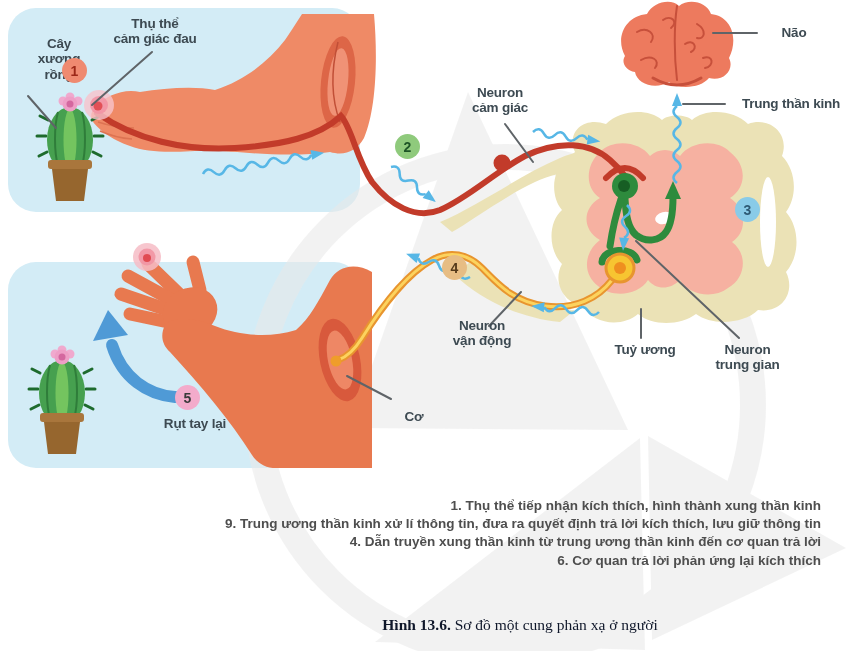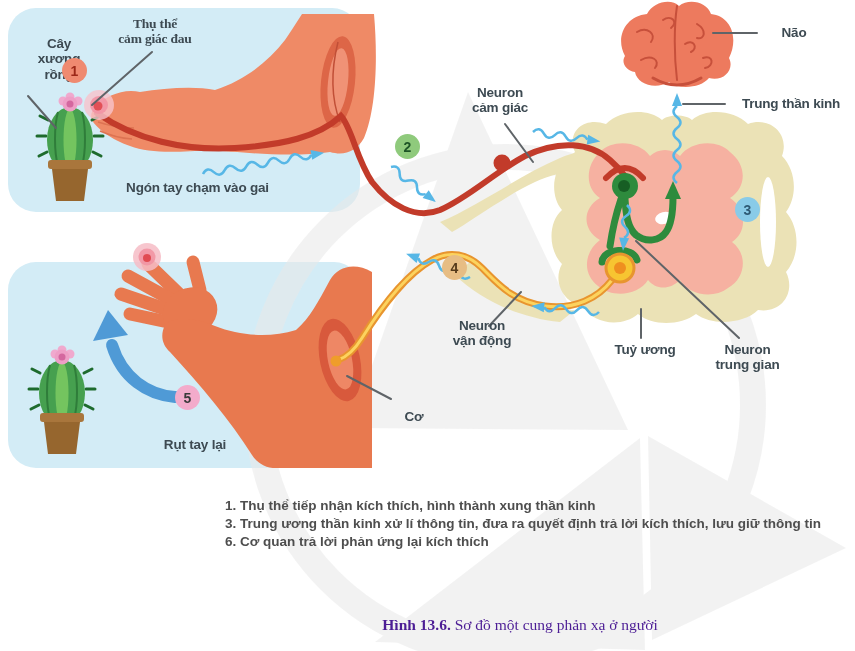--- a/index.html
+++ b/index.html
@@ -10,24 +10,24 @@
        text-align:center;white-space:pre-line;line-height:1.14;letter-spacing:-0.2px;}
   .lbl.left{text-align:center;}
   .marker{position:absolute;width:25px;height:25px;border-radius:50%;
           display:flex;align-items:center;justify-content:center;
           font-weight:bold;font-size:14px;}
   .m1{background:#ef8a70;color:#9c2918;}
   .m2{background:#8fca7c;color:#1d5426;}
   .m3{background:#89cbe8;color:#2e5a74;}
   .m4{background:#e7bd84;color:#54391a;}
   .m5{background:#f3abcb;color:#3a3a3a;}
-  #legend{position:absolute;left:225px;top:497px;margin:0;padding:0;list-style:none;}
+  #legend{position:absolute;left:225px;top:497px;margin:0;padding:0;list-style:none;text-align:right;}
   #legend li{font-weight:bold;font-size:13.5px;line-height:18.2px;color:#4e4e4e;white-space:nowrap;}
   #caption{position:absolute;left:260px;top:616px;width:520px;text-align:center;
-           font-family:"Liberation Serif",serif;font-size:15.5px;color:#4c1d95;}
+           font-family:"Liberation Serif",serif;font-size:15.5px;color:#0f172a;}
   #caption .b{font-weight:bold;}
 </style>
 </head>
 <body>
 
 <div id="stage">
 
 <svg id="art" width="855" height="651" viewBox="0 0 855 651">
 
   <rect x="8" y="8" width="352" height="204" rx="28" fill="#d3ecf6"></rect>
@@ -195,41 +195,41 @@
     <path d="M641 309 L641 338"></path>
     <path d="M636 241 L739 338"></path>
     <path d="M521 292 L489 326"></path>
     <path d="M347 376 L391 399"></path>
   </g>
 </svg>
 
   <div class="lbl" style="left:2px;top:36px;width:58px;margin-left:28px;">Cây
 xương
 rồng</div>
-  <div class="lbl" style="left:95px;top:16px;width:120px;font-family:Liberation Serif, serif;">Thụ thể
+  <div class="lbl" style="left:95px;top:16px;width:120px;">Thụ thể
 cảm giác đau</div>
-  <div class="lbl" style="left:105px;top:180px;width:185px;">Ngón tay chạm vào gai</div>
   <div class="lbl" style="left:445px;top:85px;width:110px;">Neuron
 cảm giác</div>
   <div class="lbl left" style="left:764px;top:25px;width:60px;">Não</div>
   <div class="lbl left" style="left:731px;top:96px;width:120px;">Trung thần kinh</div>
   <div class="lbl" style="left:605px;top:342px;width:80px;">Tuỷ ương</div>
   <div class="lbl" style="left:695px;top:342px;width:105px;">Neuron
 trung gian</div>
   <div class="lbl" style="left:432px;top:318px;width:100px;">Neuron
 vận động</div>
   <div class="lbl left" style="left:394px;top:391px;width:40px;margin-top:18px;">Cơ</div>
-  <div class="lbl" style="left:140px;top:437px;width:110px;">Rụt tay lại</div>
+  <div class="lbl" style="left:140px;top:416px;width:110px;">Rụt tay lại</div>
 
   <div class="marker m1" style="left:62px;top:58px;">1</div>
   <div class="marker m2" style="left:395px;top:134px;">2</div>
   <div class="marker m3" style="left:735px;top:197px;">3</div>
   <div class="marker m4" style="left:442px;top:255px;">4</div>
   <div class="marker m5" style="left:175px;top:385px;">5</div>
 
   <ul id="legend">
     <li>1. Thụ thể tiếp nhận kích thích, hình thành xung thần kinh</li>
-    <li>3. Trung ương thần kinh xử lí thông tin, đưa ra quyết định trả lời kích thích, lưu giữ thông tin</li>
+    <li>9. Trung ương thần kinh xử lí thông tin, đưa ra quyết định trả lời kích thích, lưu giữ thông tin</li>
+    <li>4. Dẫn truyền xung thần kinh từ trung ương thần kinh đến cơ quan trả lời</li>
     <li>6. Cơ quan trả lời phản ứng lại kích thích</li>
   </ul>
 
   <div id="caption"><span class="b">Hình 13.6.</span><span> Sơ đồ một cung phản xạ ở người</span></div>
 </div>
 
 </body></html>

